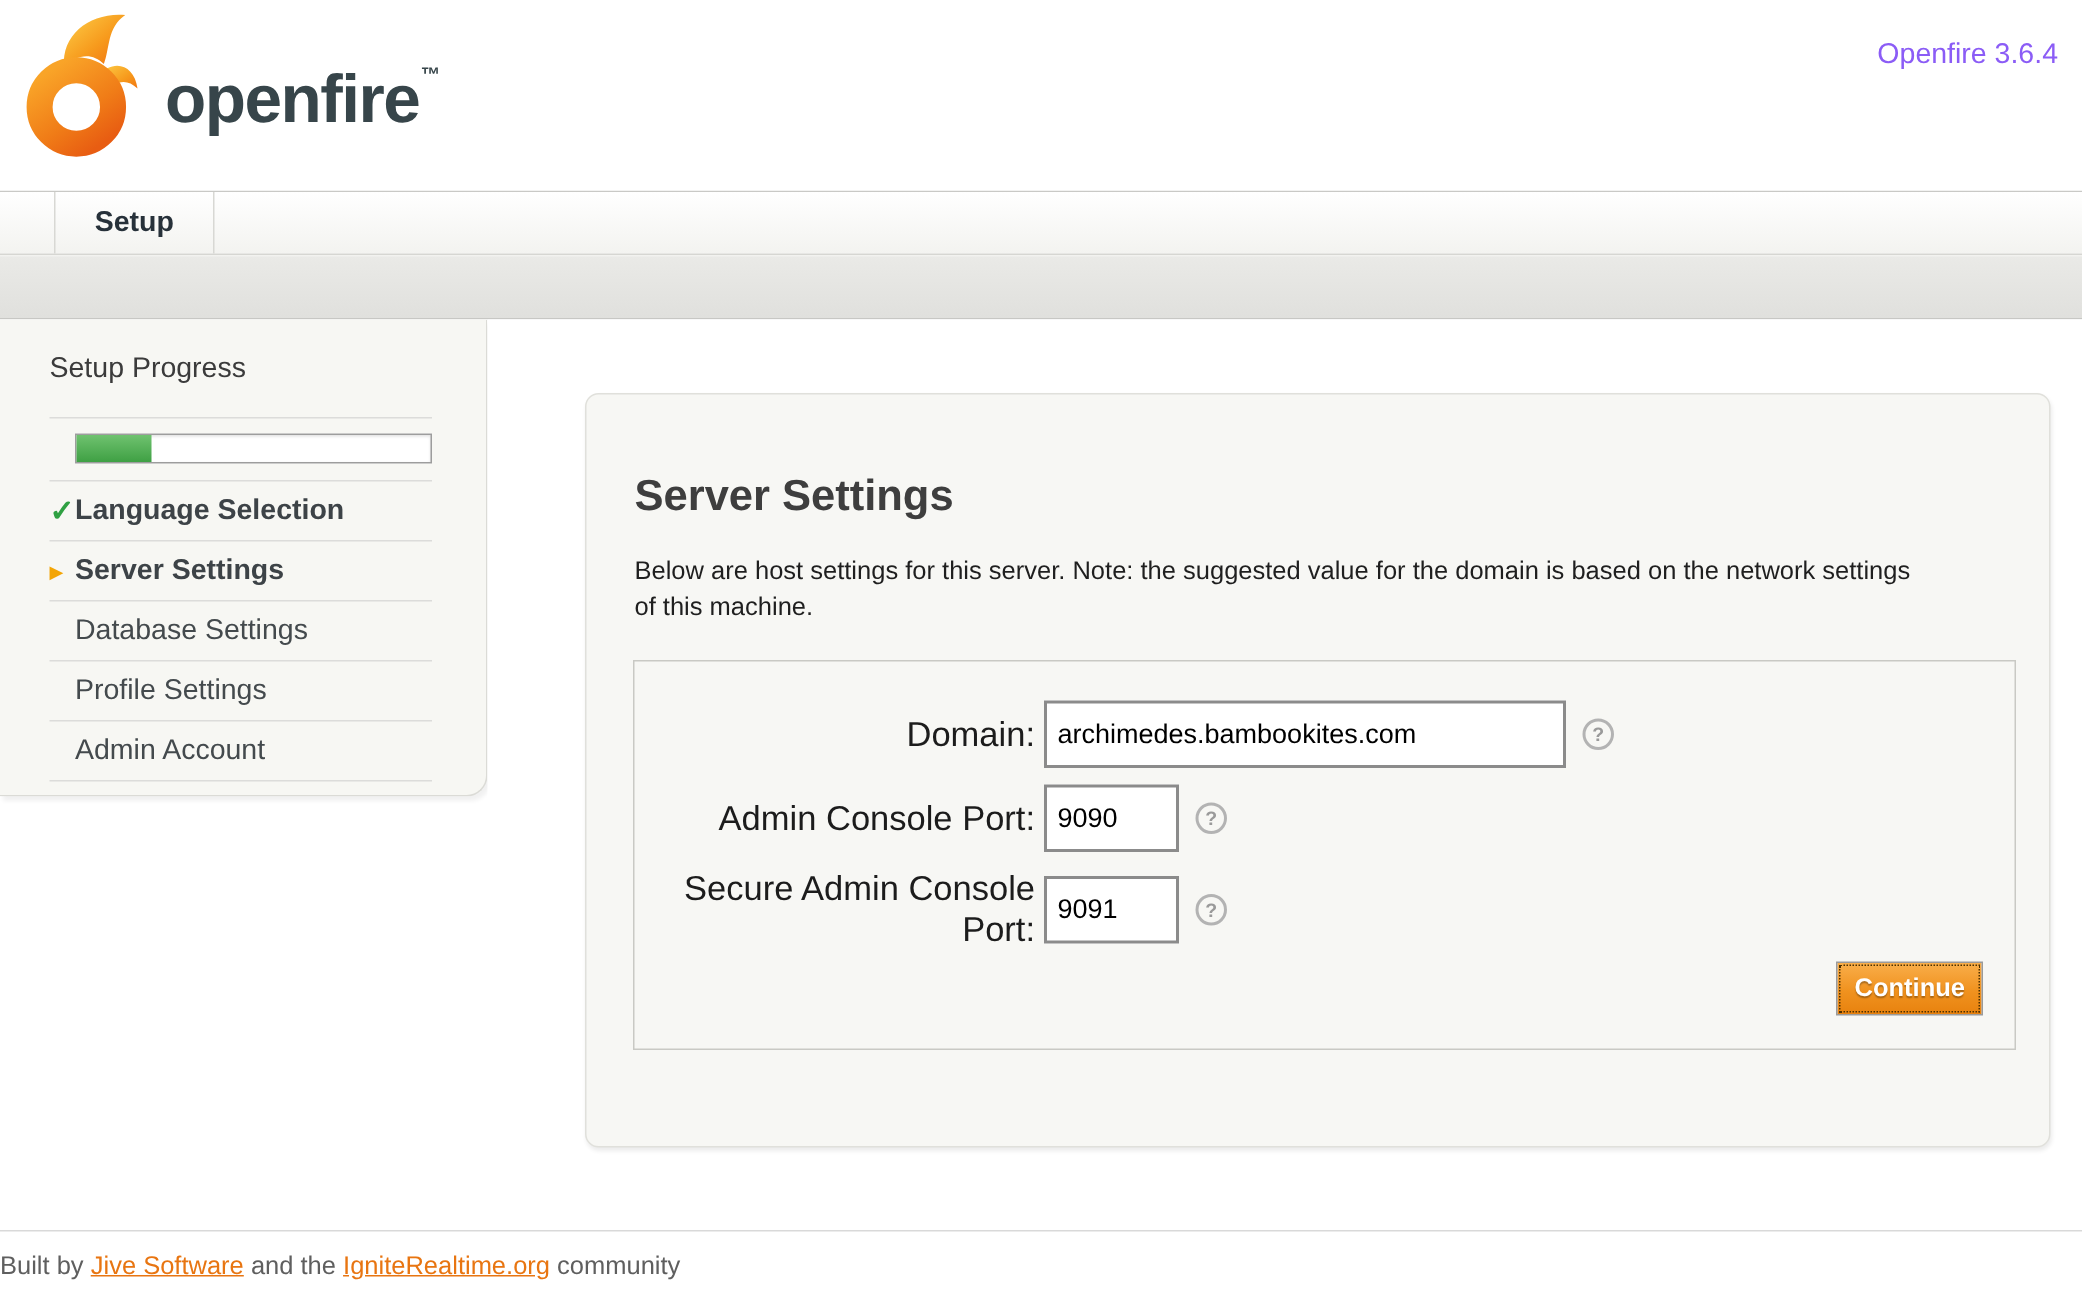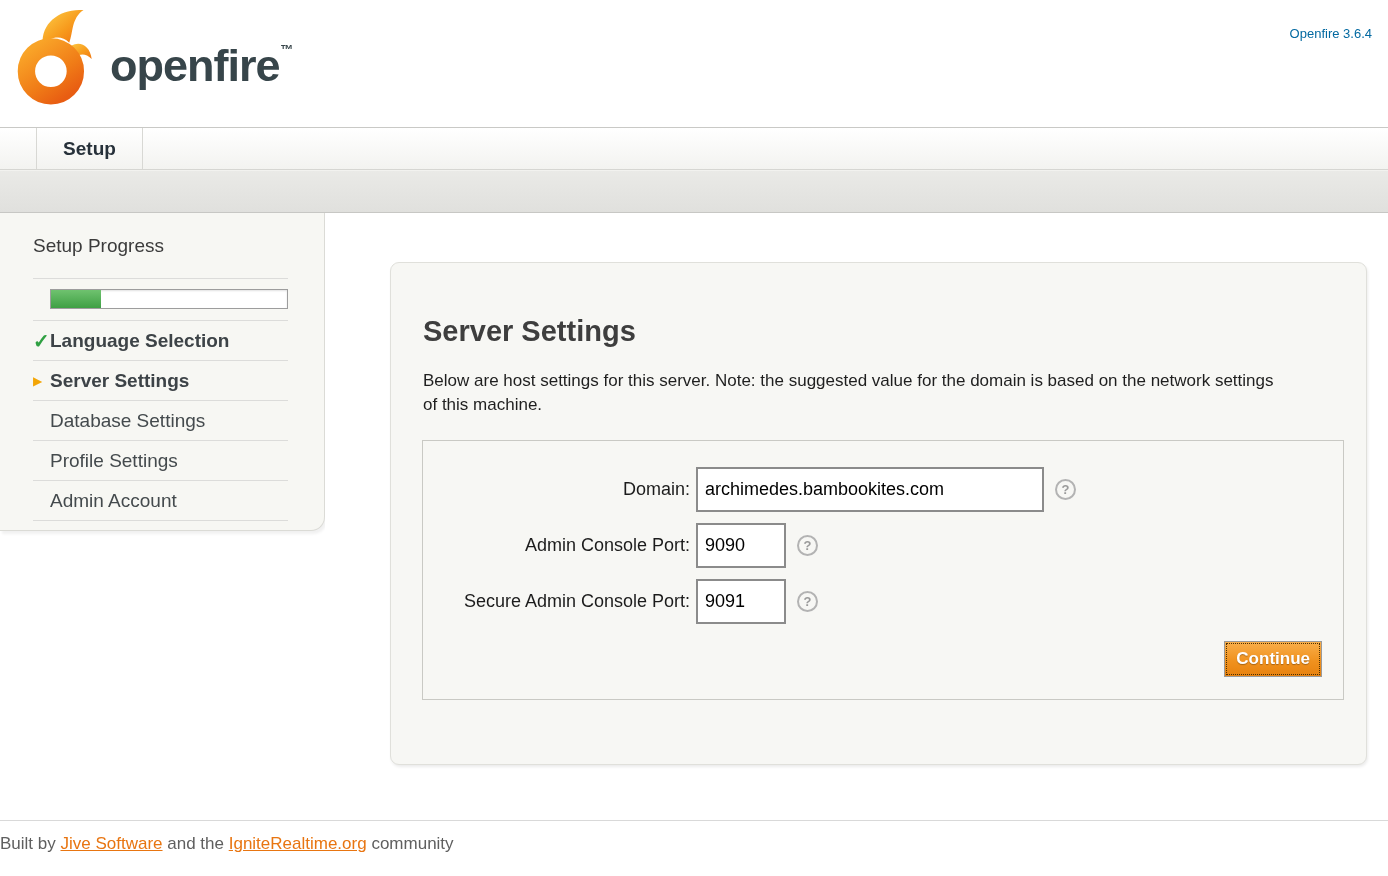--- a/index.html
+++ b/index.html
@@ -5,21 +5,21 @@
   * { margin:0; padding:0; box-sizing:border-box; }
   html,body { width:1388px; height:876px; background:#ffffff;
     font-family:"Liberation Sans", sans-serif; color:#1c1c1c; overflow:hidden; }
 
   
   .header { position:relative; height:127px; background:#ffffff; }
   .brand-wrap { position:absolute; left:16px; top:6px; display:flex; align-items:center; }
   .brand-logo { width:82px; height:102px; }
   .brand-text { font-size:45px; font-weight:bold; color:#37454a; letter-spacing:-1px; margin-left:12px; margin-top:18px; }
   .brand-tm { font-size:13px; vertical-align:top; position:relative; top:2px; left:1px; }
-  .app-version { position:absolute; right:16px; top:26px; font-size:13px; color:#0369a1;margin-left:36px; }
+  .app-version { position:absolute; right:16px; top:26px; font-size:19px; color:#8b5cf6;margin-left:36px; }
 
   
   .tabbar { height:43px; border-top:1px solid #c9c9c6; border-bottom:1px solid #d6d6d2;
     background:linear-gradient(#ffffff,#f3f3f0); display:flex; padding-left:36px; }
   .tab { width:107px; height:100%; border-left:1px solid #d8d8d4; border-right:1px solid #d8d8d4;
     display:flex; align-items:center; justify-content:center;
     font-size:19px; font-weight:bold; color:#27313a; cursor:pointer; }
 
   
   .graybar { height:43px; background:linear-gradient(#eaeae7,#e0e0dd);
@@ -49,21 +49,21 @@
   
   .main-col { flex:1; position:relative; background:#ffffff; }
   .panel { position:absolute; left:65px; top:49px; width:977px; height:503px;
     background:#f7f7f4; border:1px solid #e0e0db; border-radius:9px;
     box-shadow:1px 2px 3px rgba(0,0,0,0.08); }
   .page-title { margin:52px 0 0 32px; font-size:29px; font-weight:bold; color:#3e3e3e; }
   .page-desc { margin:21px 32px 0 32px; width:865px; font-size:17px; line-height:24px; color:#1f1f1f; }
   .fieldset { margin:23px 0 0 31px; width:922px; height:260px; border:1px solid #c9c9c4;
     position:relative; padding-top:26px; }
   .frow { display:flex; align-items:center; margin-bottom:11px; }
-  .flabel { width:273px; flex:none; text-align:right; padding-right:6px; font-size:18px; color:#1c1c1c; }
+  .flabel { width:273px; flex:none; text-align:right; padding-right:6px; font-size:23px; color:#1c1c1c; }
   .fin { height:45px; border:2px solid #8b8b8b; background:#ffffff; font-size:18px;
     padding:0 7px; font-family:"Liberation Sans", sans-serif; color:#000; }
   .fin.wide { width:348px; }
   .fin.small { width:90px; }
   .help-ic { margin-left:11px; width:21px; height:21px; flex:none; border-radius:50%;
     border:2px solid #b3b3b3; color:#9a9a9a; font-size:13px; font-weight:bold;
     display:flex; align-items:center; justify-content:center; cursor:pointer; background:#f7f7f4; }
   .btn { position:absolute; right:21px; bottom:22px; border:1px solid #9a9a9a;
     background:linear-gradient(#f9ae4a,#f0921f 55%,#e8820e); padding:1px; cursor:pointer; }
   .btn-inner { display:block; border:1px dotted #4d3000; padding:5px 9px;

